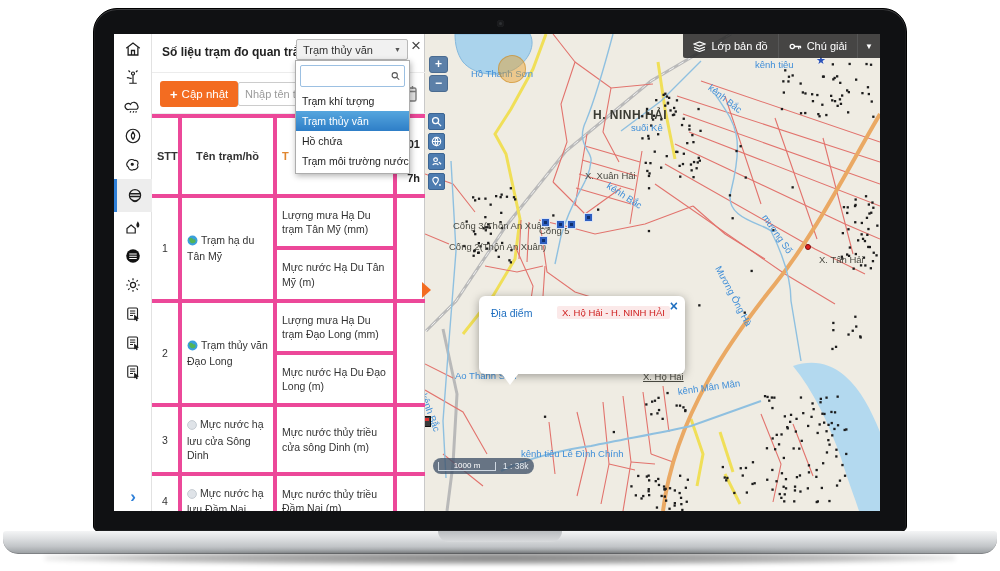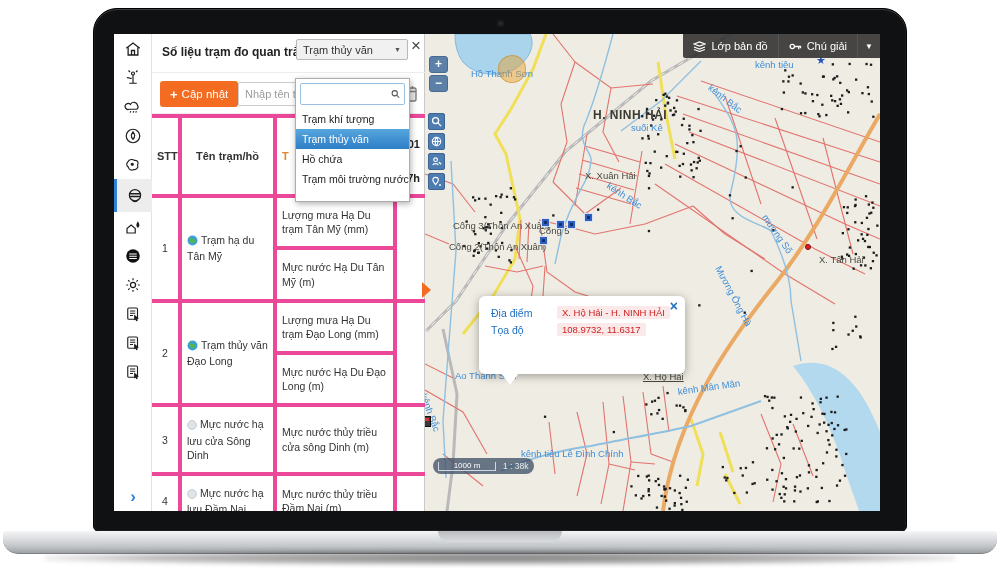--- a/index.html
+++ b/index.html
@@ -57,21 +57,21 @@
   .h-date-in{height:56px;display:flex;flex-direction:column;justify-content:flex-end;align-items:flex-end;gap:22px;color:#222;}
   td.c-stt{text-align:center;}
   td.c-name{line-height:1.35;}
   .st-ic{display:inline-block;vertical-align:-2px;margin-right:3px;}
   td.c-meas{line-height:1.35;}
   .panel-handle{position:absolute;left:308px;top:248px;width:0;height:0;z-index:40;
     border-top:8px solid transparent;border-bottom:8px solid transparent;border-left:9px solid #f36c21;cursor:pointer;}
 
   
   .dropdown{position:absolute;left:143px;top:26px;width:115px;background:#fff;border:1px solid #adadad;
-    box-shadow:1px 2px 6px rgba(0,0,0,.3);z-index:60;padding-bottom:12px;margin-top:18px;}
+    box-shadow:1px 2px 6px rgba(0,0,0,.3);z-index:60;padding-bottom:2px;}
   .dd-filter{margin:4px;height:22px;border:1px solid #9cc0e2;border-radius:2px;display:flex;align-items:center;padding:0 4px;}
   .dd-filter input{border:none;outline:none;width:86px;font-size:11px;padding:0;}
   .dd-filter svg{margin-left:auto;}
   .dd-item{height:20px;line-height:20px;padding:0 6px;font-size:10.5px;color:#222;white-space:nowrap;cursor:pointer;}
   .dd-item.selected{background:linear-gradient(#56a6de,#2e7ec7);color:#fff;}
 
   
   .map{position:absolute;left:311px;top:0;width:455px;height:477px;background:#efece3;overflow:hidden;}
   .map svg.base-map{position:absolute;left:0;top:0;}
   .map-label{position:absolute;white-space:nowrap;pointer-events:none;}
@@ -832,24 +832,20 @@
               </svg>
             </div>
         </div>
 
         <div class="popup">
           <div class="pp-close">×</div>
           <div class="pp-row">
               <span class="pp-label">Địa điểm</span>
               <span class="pp-value">X. Hộ Hải - H. NINH HẢI</span>
             </div>
-          <div class="pp-row">
-              <span class="pp-label">Tọa độ</span>
-              <span class="pp-value">108.9732, 11.6317</span>
-            </div>
         </div>
 
         <div class="scalebar">
           <div class="sb-bar">1000 m</div>
           <div class="sb-ratio">1 : 38k</div>
         </div>
       </section>
 
     </div>
   </div>

